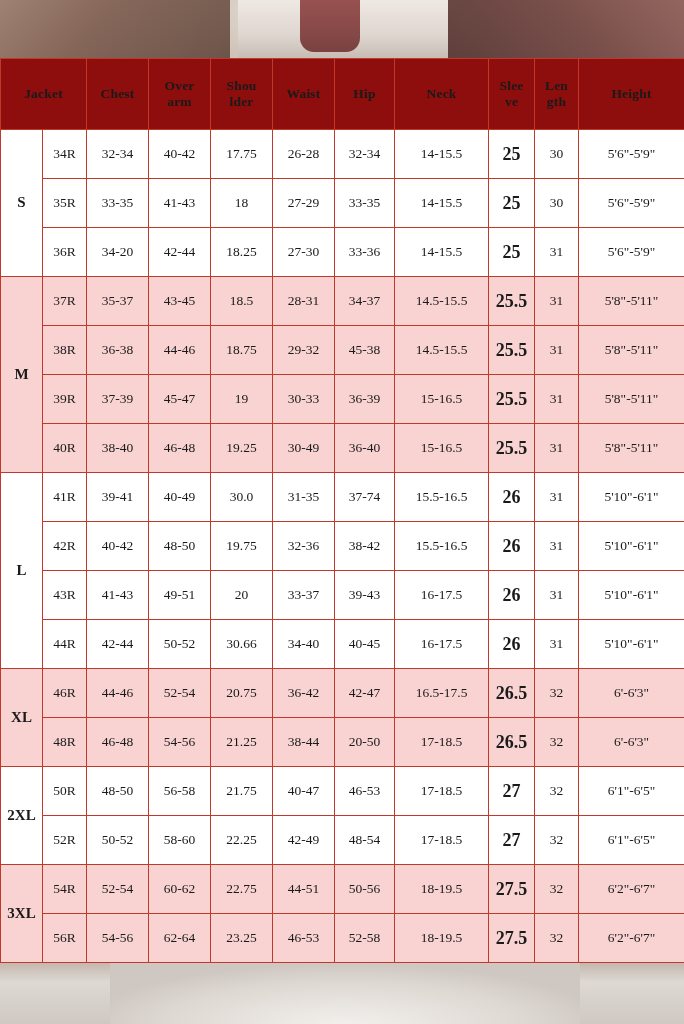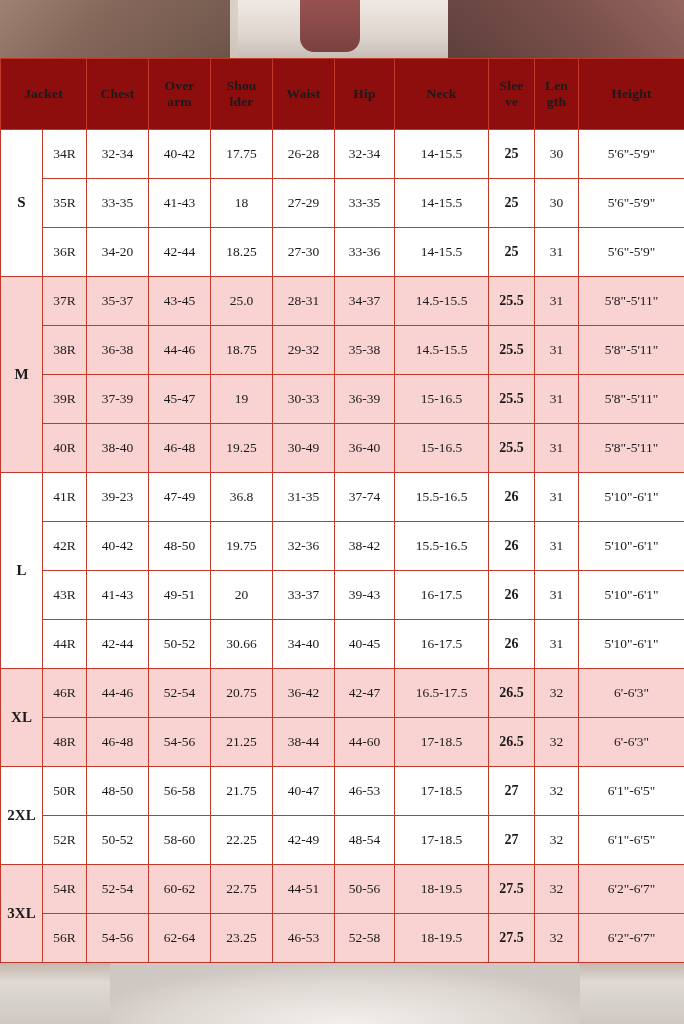--- a/index.html
+++ b/index.html
@@ -97,21 +97,21 @@
     font-size: 13.5px;
   }
   td.size-label {
     font-weight: bold;
     font-size: 15px;
   }
   tr.row-white td { background: #ffffff; }
   tr.row-pink td { background: #f9d2d2; }
   td.sleeve {
     font-weight: bold;
-    font-size: 14px;
+    font-size: 18px;
   }
   
   col.c-jacket   { width: 42px; }
   col.c-jnum     { width: 44px; }
   col.c-chest    { width: 62px; }
   col.c-overarm  { width: 62px; }
   col.c-shoulder { width: 62px; }
   col.c-waist    { width: 62px; }
   col.c-hip      { width: 60px; }
   col.c-neck     { width: 94px; }
@@ -210,35 +210,35 @@
             <td>14-15.5</td>
             <td class="sleeve">25</td>
             <td>31</td>
             <td>5'6"-5'9"</td>
           </tr>
           <tr class="row-pink">
             <td class="size-label" rowspan="4">M</td>
             <td>37R</td>
             <td>35-37</td>
             <td>43-45</td>
-            <td>25.0</td>
+            <td>18.5</td>
             <td>28-31</td>
             <td>34-37</td>
             <td>14.5-15.5</td>
             <td class="sleeve">25.5</td>
             <td>31</td>
             <td>5'8"-5'11"</td>
           </tr>
           <tr class="row-pink">
             <td>38R</td>
             <td>36-38</td>
             <td>44-46</td>
             <td>18.75</td>
             <td>29-32</td>
-            <td>35-38</td>
+            <td>45-38</td>
             <td>14.5-15.5</td>
             <td class="sleeve">25.5</td>
             <td>31</td>
             <td>5'8"-5'11"</td>
           </tr>
           <tr class="row-pink">
             <td>39R</td>
             <td>37-39</td>
             <td>45-47</td>
             <td>19</td>
@@ -257,23 +257,23 @@
             <td>30-49</td>
             <td>36-40</td>
             <td>15-16.5</td>
             <td class="sleeve">25.5</td>
             <td>31</td>
             <td>5'8"-5'11"</td>
           </tr>
           <tr class="row-white">
             <td class="size-label" rowspan="4">L</td>
             <td>41R</td>
-            <td>39-23</td>
-            <td>47-49</td>
-            <td>36.8</td>
+            <td>39-41</td>
+            <td>40-49</td>
+            <td>30.0</td>
             <td>31-35</td>
             <td>37-74</td>
             <td>15.5-16.5</td>
             <td class="sleeve">26</td>
             <td>31</td>
             <td>5'10"-6'1"</td>
           </tr>
           <tr class="row-white">
             <td>42R</td>
             <td>40-42</td>
@@ -322,21 +322,21 @@
             <td class="sleeve">26.5</td>
             <td>32</td>
             <td>6'-6'3"</td>
           </tr>
           <tr class="row-pink">
             <td>48R</td>
             <td>46-48</td>
             <td>54-56</td>
             <td>21.25</td>
             <td>38-44</td>
-            <td>44-60</td>
+            <td>20-50</td>
             <td>17-18.5</td>
             <td class="sleeve">26.5</td>
             <td>32</td>
             <td>6'-6'3"</td>
           </tr>
           <tr class="row-white">
             <td class="size-label" rowspan="2">2XL</td>
             <td>50R</td>
             <td>48-50</td>
             <td>56-58</td>

